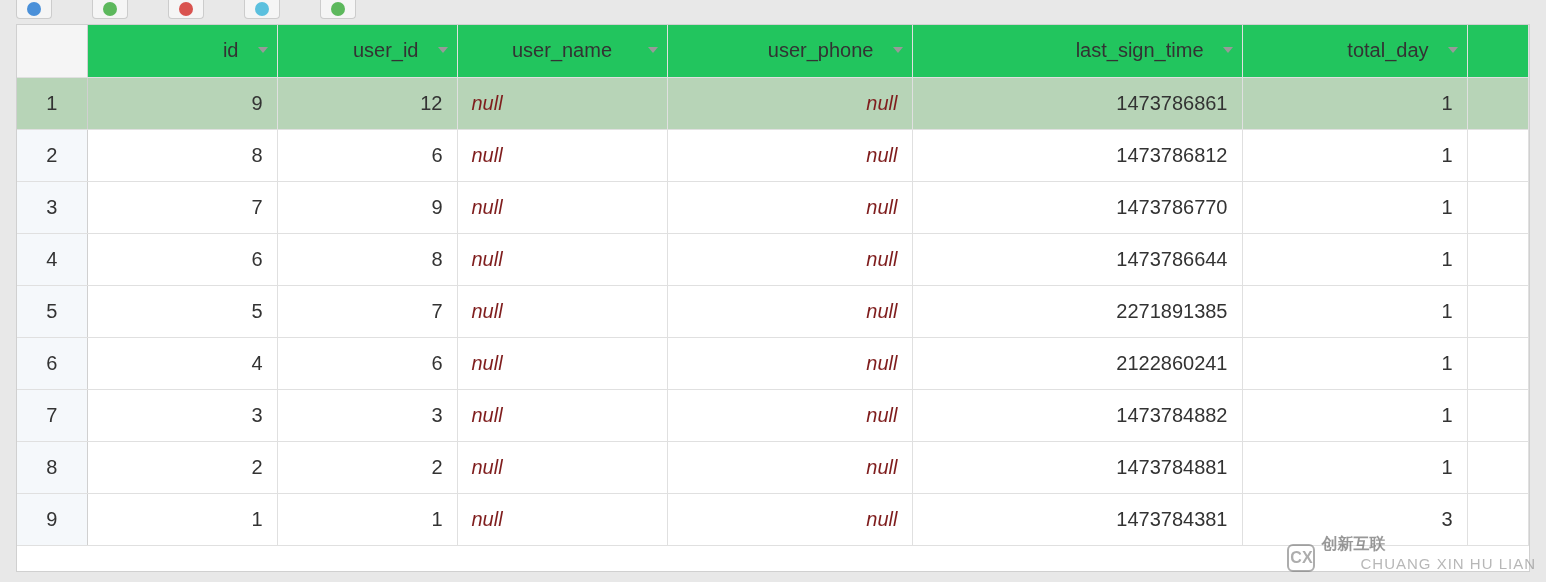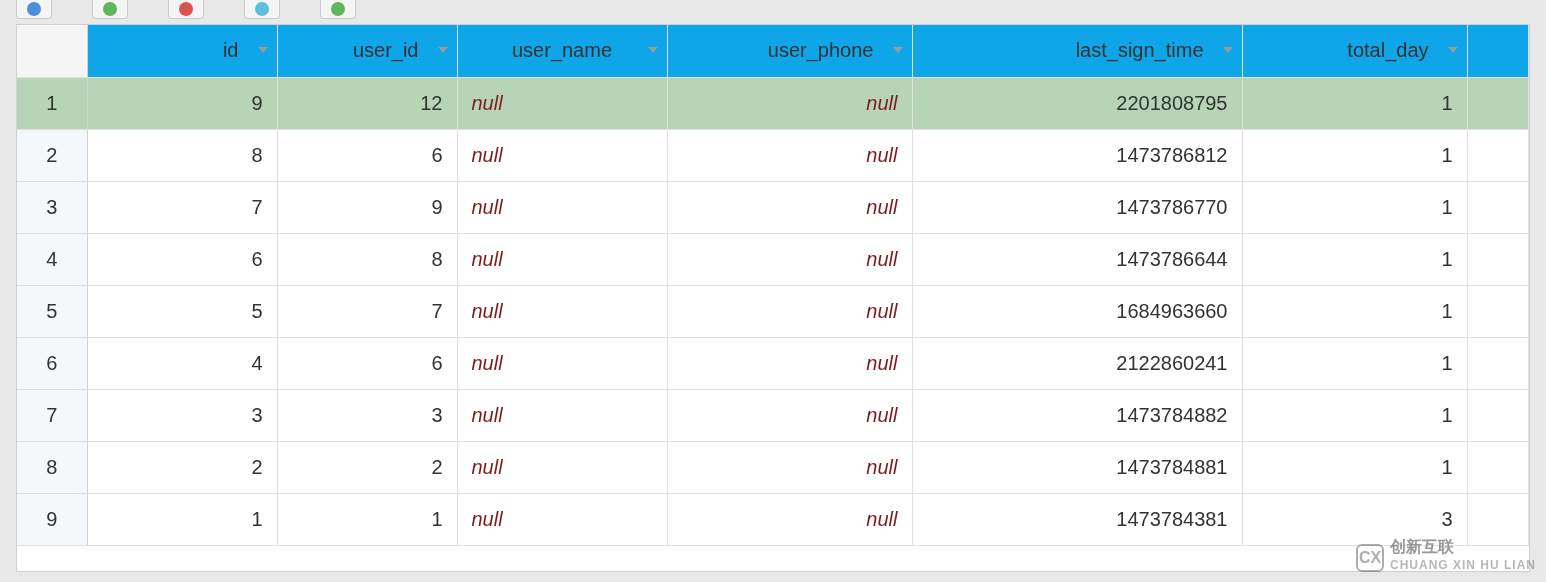--- a/index.html
+++ b/index.html
@@ -54,21 +54,21 @@
   }
   th, td {
     border-right: 1px solid #e0e0e0;
     border-bottom: 1px solid #e0e0e0;
     height: 52px;
     padding: 0 14px;
     white-space: nowrap;
     overflow: hidden;
   }
   th {
-    background: #0ea5e9;
+    background: #22c55e;
     font-weight: 400;
     color: #333;
     position: relative;
     text-align: right;
   }
   th .hdr-text { display: inline-block; padding-right: 24px; }
   .filter-icon {
     position: absolute;
     right: 8px;
     top: 50%;
@@ -116,21 +116,21 @@
   .watermark-icon {
     width: 28px; height: 28px;
     border: 2px solid #777;
     border-radius: 6px;
     display: flex;
     align-items: center;
     justify-content: center;
     font-weight: 700;
     color: #777;
   }
-  .watermark-sub { font-size: 12px; letter-spacing: 1px; color: #888; font-weight: 700; }
+  .watermark-sub { font-size: 15px; letter-spacing: 1px; color: #888; font-weight: 400; margin-left: 39px; }
 </style>
 </head>
 <body>
 
 <div class="toolbar">
   <span class="tool-btn">
     <span class="icon-dot" style="background:#4a90d9"></span>
   </span>
   <span class="tool-btn">
     <span class="icon-dot" style="background:#5cb85c"></span>
@@ -212,21 +212,21 @@
         <th></th>
       </tr>
     </thead>
     <tbody id="grid-body">
         <tr class="selected">
           <td class="rownum"><span>1</span></td>
           <td><span>9</span></td>
           <td><span>12</span></td>
           <td class="left"><span class="null">null</span></td>
           <td><span class="null">null</span></td>
-          <td><span>2201808795</span></td>
+          <td><span>1473786861</span></td>
           <td><span>1</span></td>
           <td></td>
         </tr>
         <tr>
           <td class="rownum"><span>2</span></td>
           <td><span>8</span></td>
           <td><span>6</span></td>
           <td class="left"><span class="null">null</span></td>
           <td><span class="null">null</span></td>
           <td><span>1473786812</span></td>
@@ -252,21 +252,21 @@
           <td><span>1473786644</span></td>
           <td><span>1</span></td>
           <td></td>
         </tr>
         <tr>
           <td class="rownum"><span>5</span></td>
           <td><span>5</span></td>
           <td><span>7</span></td>
           <td class="left"><span class="null">null</span></td>
           <td><span class="null">null</span></td>
-          <td><span>1684963660</span></td>
+          <td><span>2271891385</span></td>
           <td><span>1</span></td>
           <td></td>
         </tr>
         <tr>
           <td class="rownum"><span>6</span></td>
           <td><span>4</span></td>
           <td><span>6</span></td>
           <td class="left"><span class="null">null</span></td>
           <td><span class="null">null</span></td>
           <td><span>2122860241</span></td>

